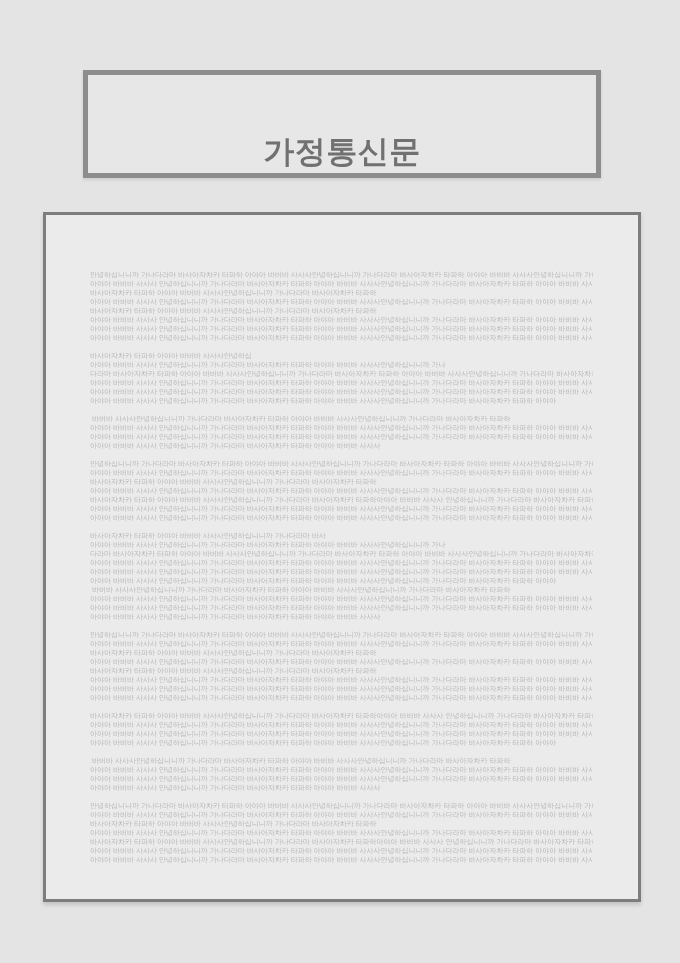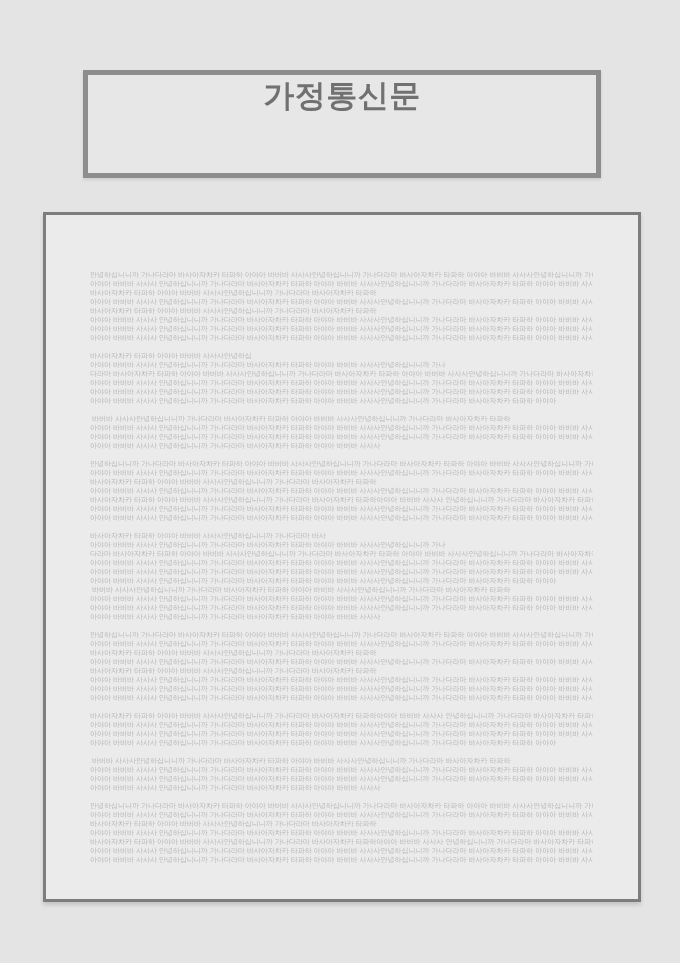--- a/index.html
+++ b/index.html
@@ -18,21 +18,21 @@
     position: absolute;
     left: 83px;
     top: 70px;
     width: 518px;
     height: 108px;
     box-sizing: border-box;
     border: 5px solid var(--header-border, #8d8d8d);
     background: var(--header-bg, #e7e7e7);
     box-shadow: 0 2px 3px rgba(0,0,0,0.10);
     display: flex;
-    align-items: flex-start;
+    align-items: flex-end;
     justify-content: center;
   }
   .page-title {
     font-size: 31px;
     font-weight: bold;
     color: var(--title-color, #717171);
     letter-spacing: 0.5px;
   }
   .doc-card {
     position: absolute;

